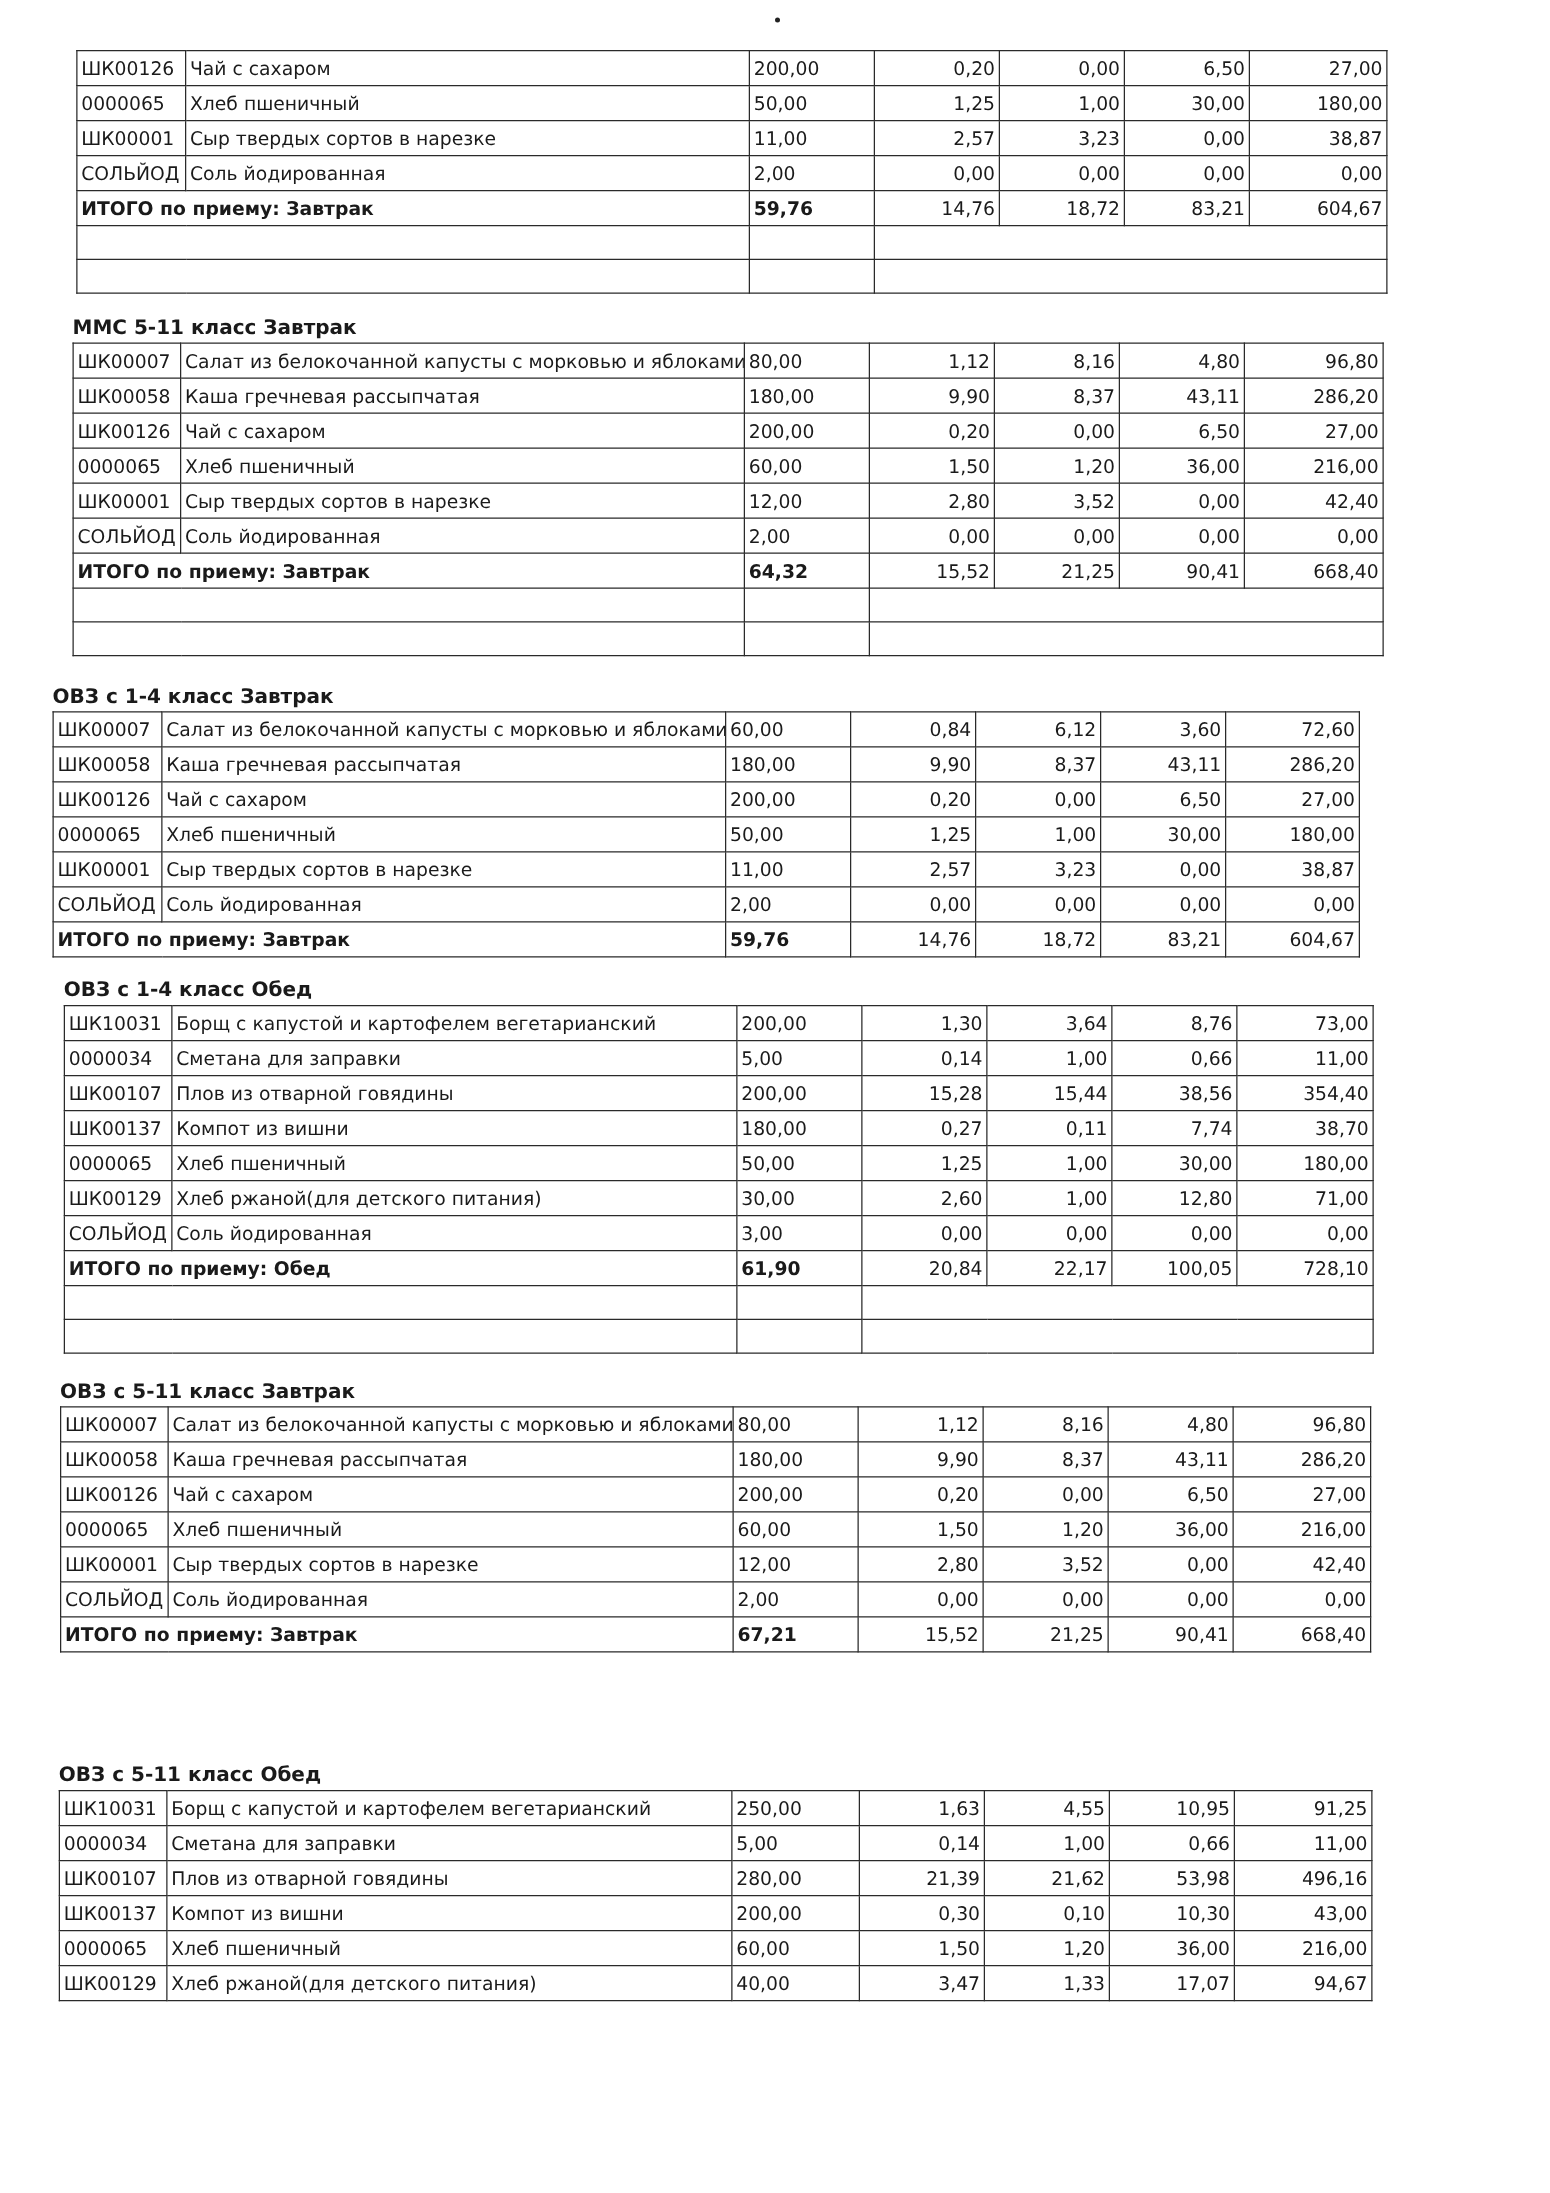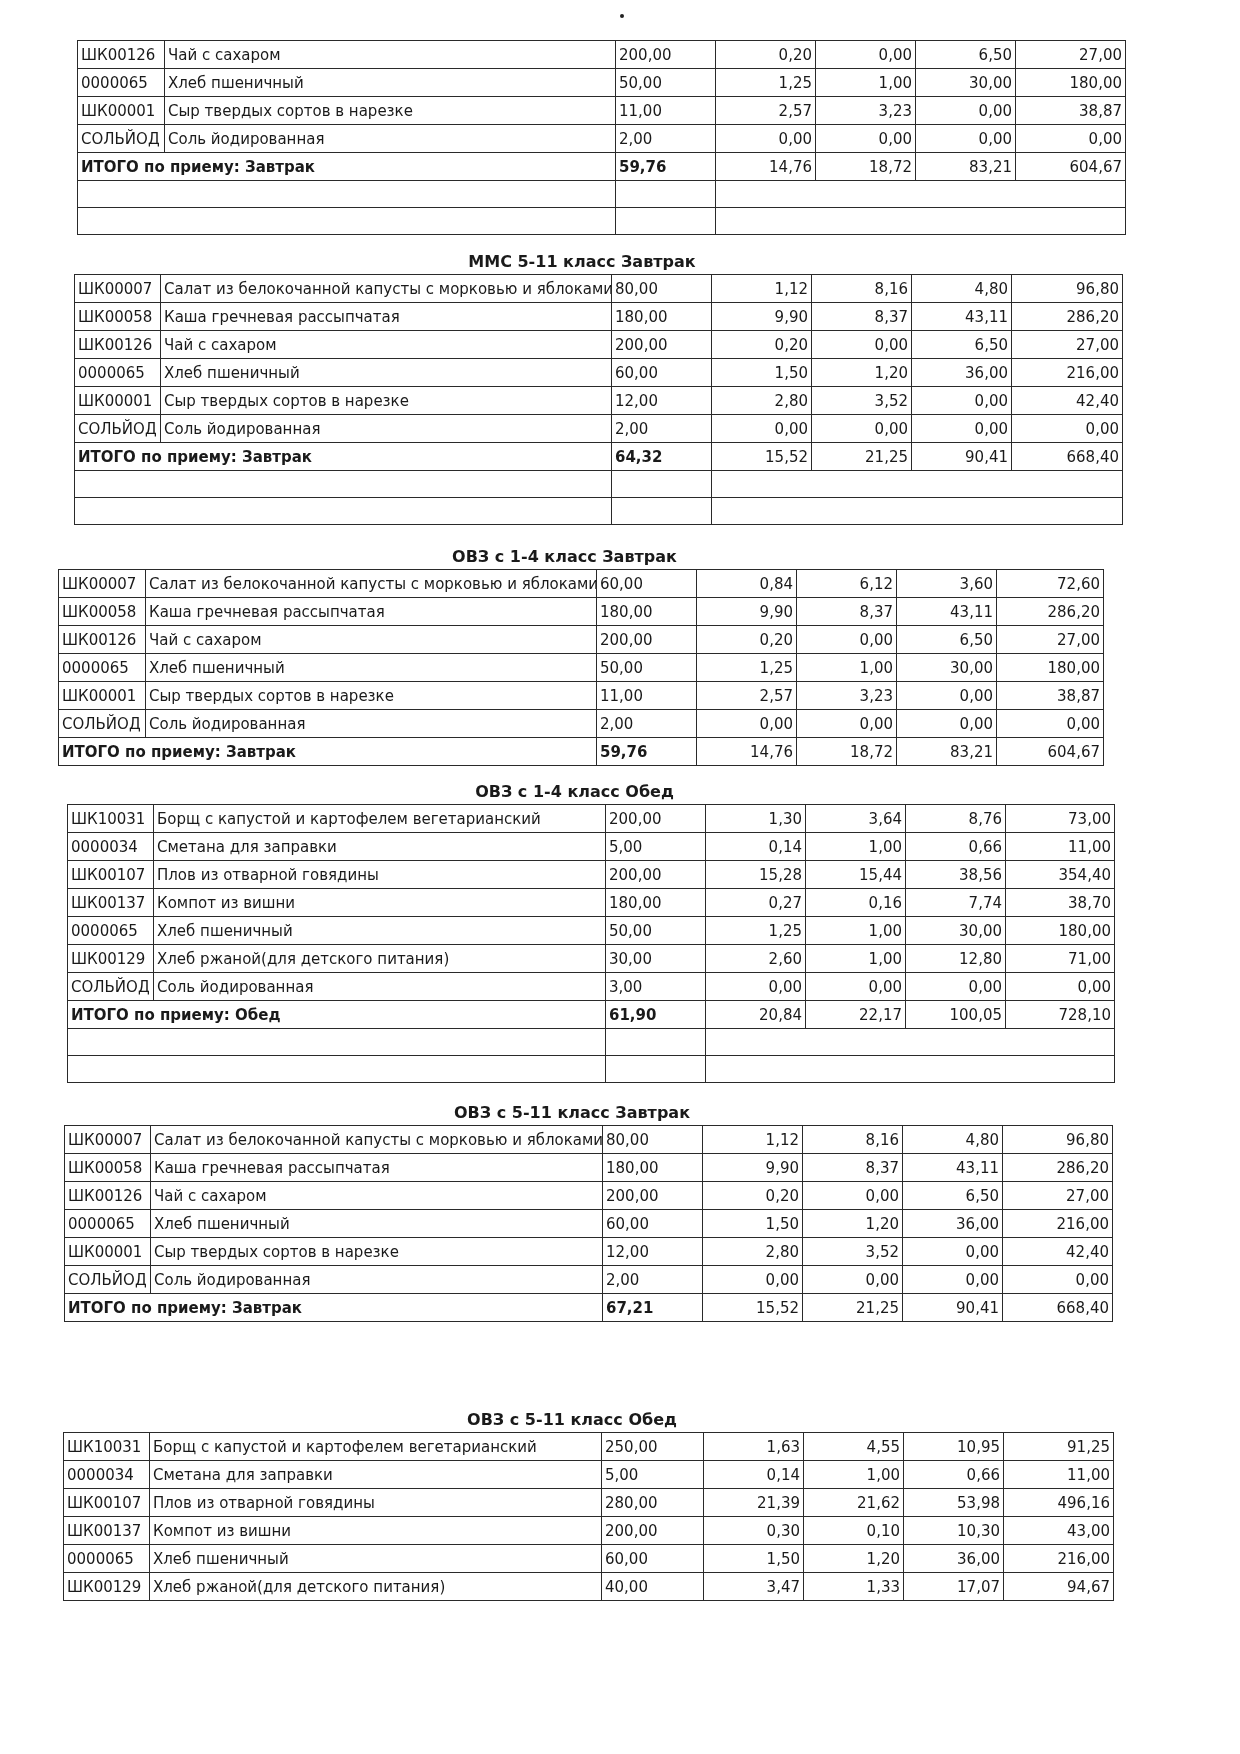--- a/index.html
+++ b/index.html
@@ -5,26 +5,26 @@
     html, body { margin: 0; padding: 0; background: #ffffff; }
     body {
       width: 1240px; height: 1754px; position: relative; overflow: hidden;
       font-family: "DejaVu Sans", "Liberation Sans", sans-serif;
       color: #1a1a1a;
     }
     .page { position: absolute; left: 0; top: 0; width: 1240px; height: 1754px; }
     .dot { position: absolute; left: 620px; top: 14px; width: 4px; height: 4px; background: #222; border-radius: 50%; }
     .section { position: absolute; }
     .section-title {
-      font-weight: bold; font-size: 16px; text-align: center;
+      font-weight: bold; font-size: 16px; 
       height: 24px; line-height: 24px; letter-spacing: 0;
     }
     table.menu {
       border-collapse: collapse; table-layout: fixed;
-      font-size: 15px; width: 100%; margin-left: 16px;
+      font-size: 15px; width: 100%;
     }
     table.menu td {
       border: 1.6px solid #2a2a2a;
       height: 27px; padding: 0 3px; white-space: nowrap; overflow: hidden;
       vertical-align: middle;
     }
     td.code { font-size: 15px; }
     td.num { text-align: right; }
     td.qty { }
     tr.total td { font-weight: bold; }
@@ -314,21 +314,21 @@
             <td class="num">15,28</td>
             <td class="num">15,44</td>
             <td class="num">38,56</td>
             <td class="num">354,40</td>
           </tr>
           <tr>
             <td class="code">ШК00137</td>
             <td>Компот из вишни</td>
             <td class="qty">180,00</td>
             <td class="num">0,27</td>
-            <td class="num">0,16</td>
+            <td class="num">0,11</td>
             <td class="num">7,74</td>
             <td class="num">38,70</td>
           </tr>
           <tr>
             <td class="code">0000065</td>
             <td>Хлеб пшеничный</td>
             <td class="qty">50,00</td>
             <td class="num">1,25</td>
             <td class="num">1,00</td>
             <td class="num">30,00</td>

